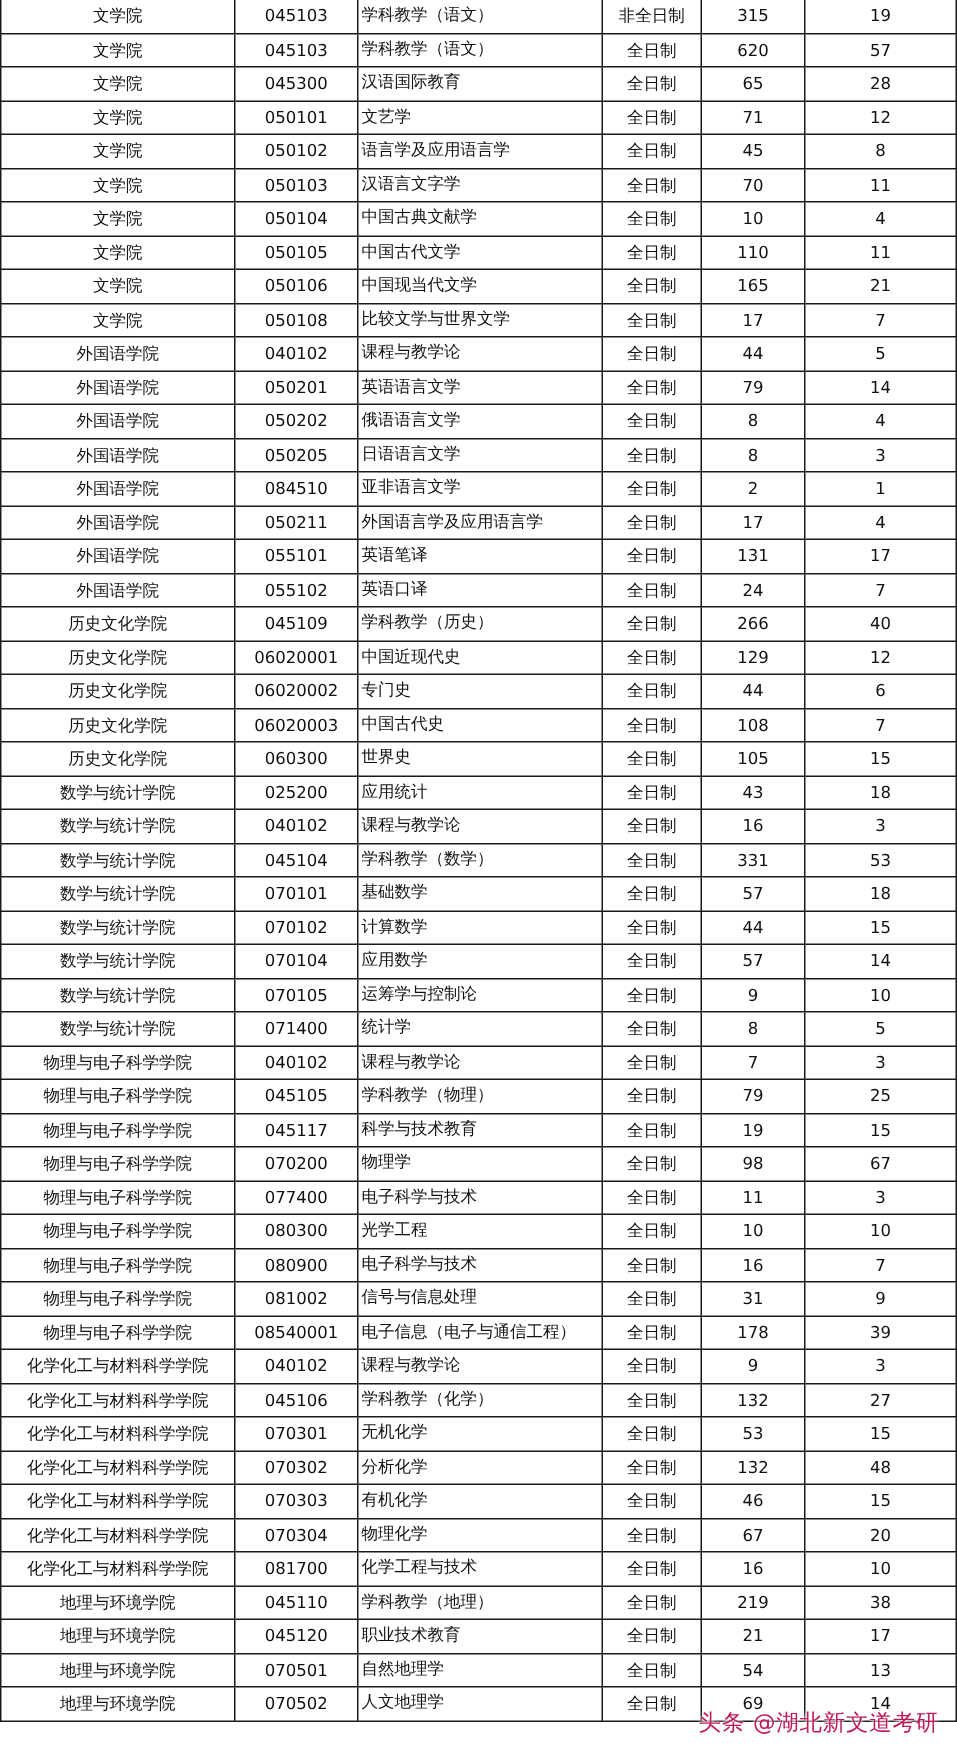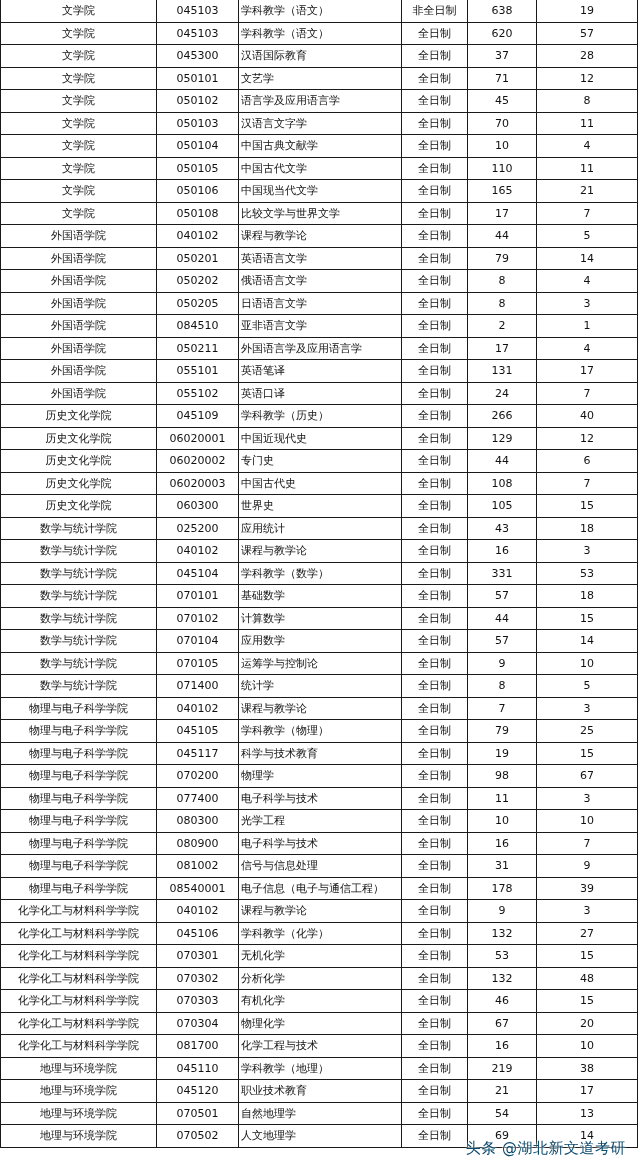--- a/index.html
+++ b/index.html
@@ -23,21 +23,21 @@
     td.c { text-align: center; }
     td.l { text-align: left; padding-left: 3px; font-family: Liberation Serif, serif; }
     col.c1 { width: 156px; }
     col.c2 { width: 82px; }
     col.c3 { width: 163px; }
     col.c4 { width: 66px; }
     col.c5 { width: 69px; }
     col.c6 { width: 101px; }
     .watermark {
       position: absolute; right: 12px; bottom: 14px;
-      font-size: 15px; color: #0c4a6e;
+      font-size: 15px; color: #be185d;
       font-family: "DejaVu Sans", sans-serif;
       text-shadow: 0 0 2px #fff, 0 0 3px #fff;
       letter-spacing: 0.5px;
     }
   </style>
 </head>
 <body>
 
 <table class="grid">
   <colgroup>
@@ -47,37 +47,37 @@
       <col class="c4">
       <col class="c5">
       <col class="c6">
   </colgroup>
   <tbody id="tbody">
       <tr>
         <td class="c">文学院</td>
         <td class="c">045103</td>
         <td class="l">学科教学（语文）</td>
         <td class="c">非全日制</td>
-        <td class="c">638</td>
+        <td class="c">315</td>
         <td class="c">19</td>
       </tr>
       <tr>
         <td class="c">文学院</td>
         <td class="c">045103</td>
         <td class="l">学科教学（语文）</td>
         <td class="c">全日制</td>
         <td class="c">620</td>
         <td class="c">57</td>
       </tr>
       <tr>
         <td class="c">文学院</td>
         <td class="c">045300</td>
         <td class="l">汉语国际教育</td>
         <td class="c">全日制</td>
-        <td class="c">37</td>
+        <td class="c">65</td>
         <td class="c">28</td>
       </tr>
       <tr>
         <td class="c">文学院</td>
         <td class="c">050101</td>
         <td class="l">文艺学</td>
         <td class="c">全日制</td>
         <td class="c">71</td>
         <td class="c">12</td>
       </tr>

